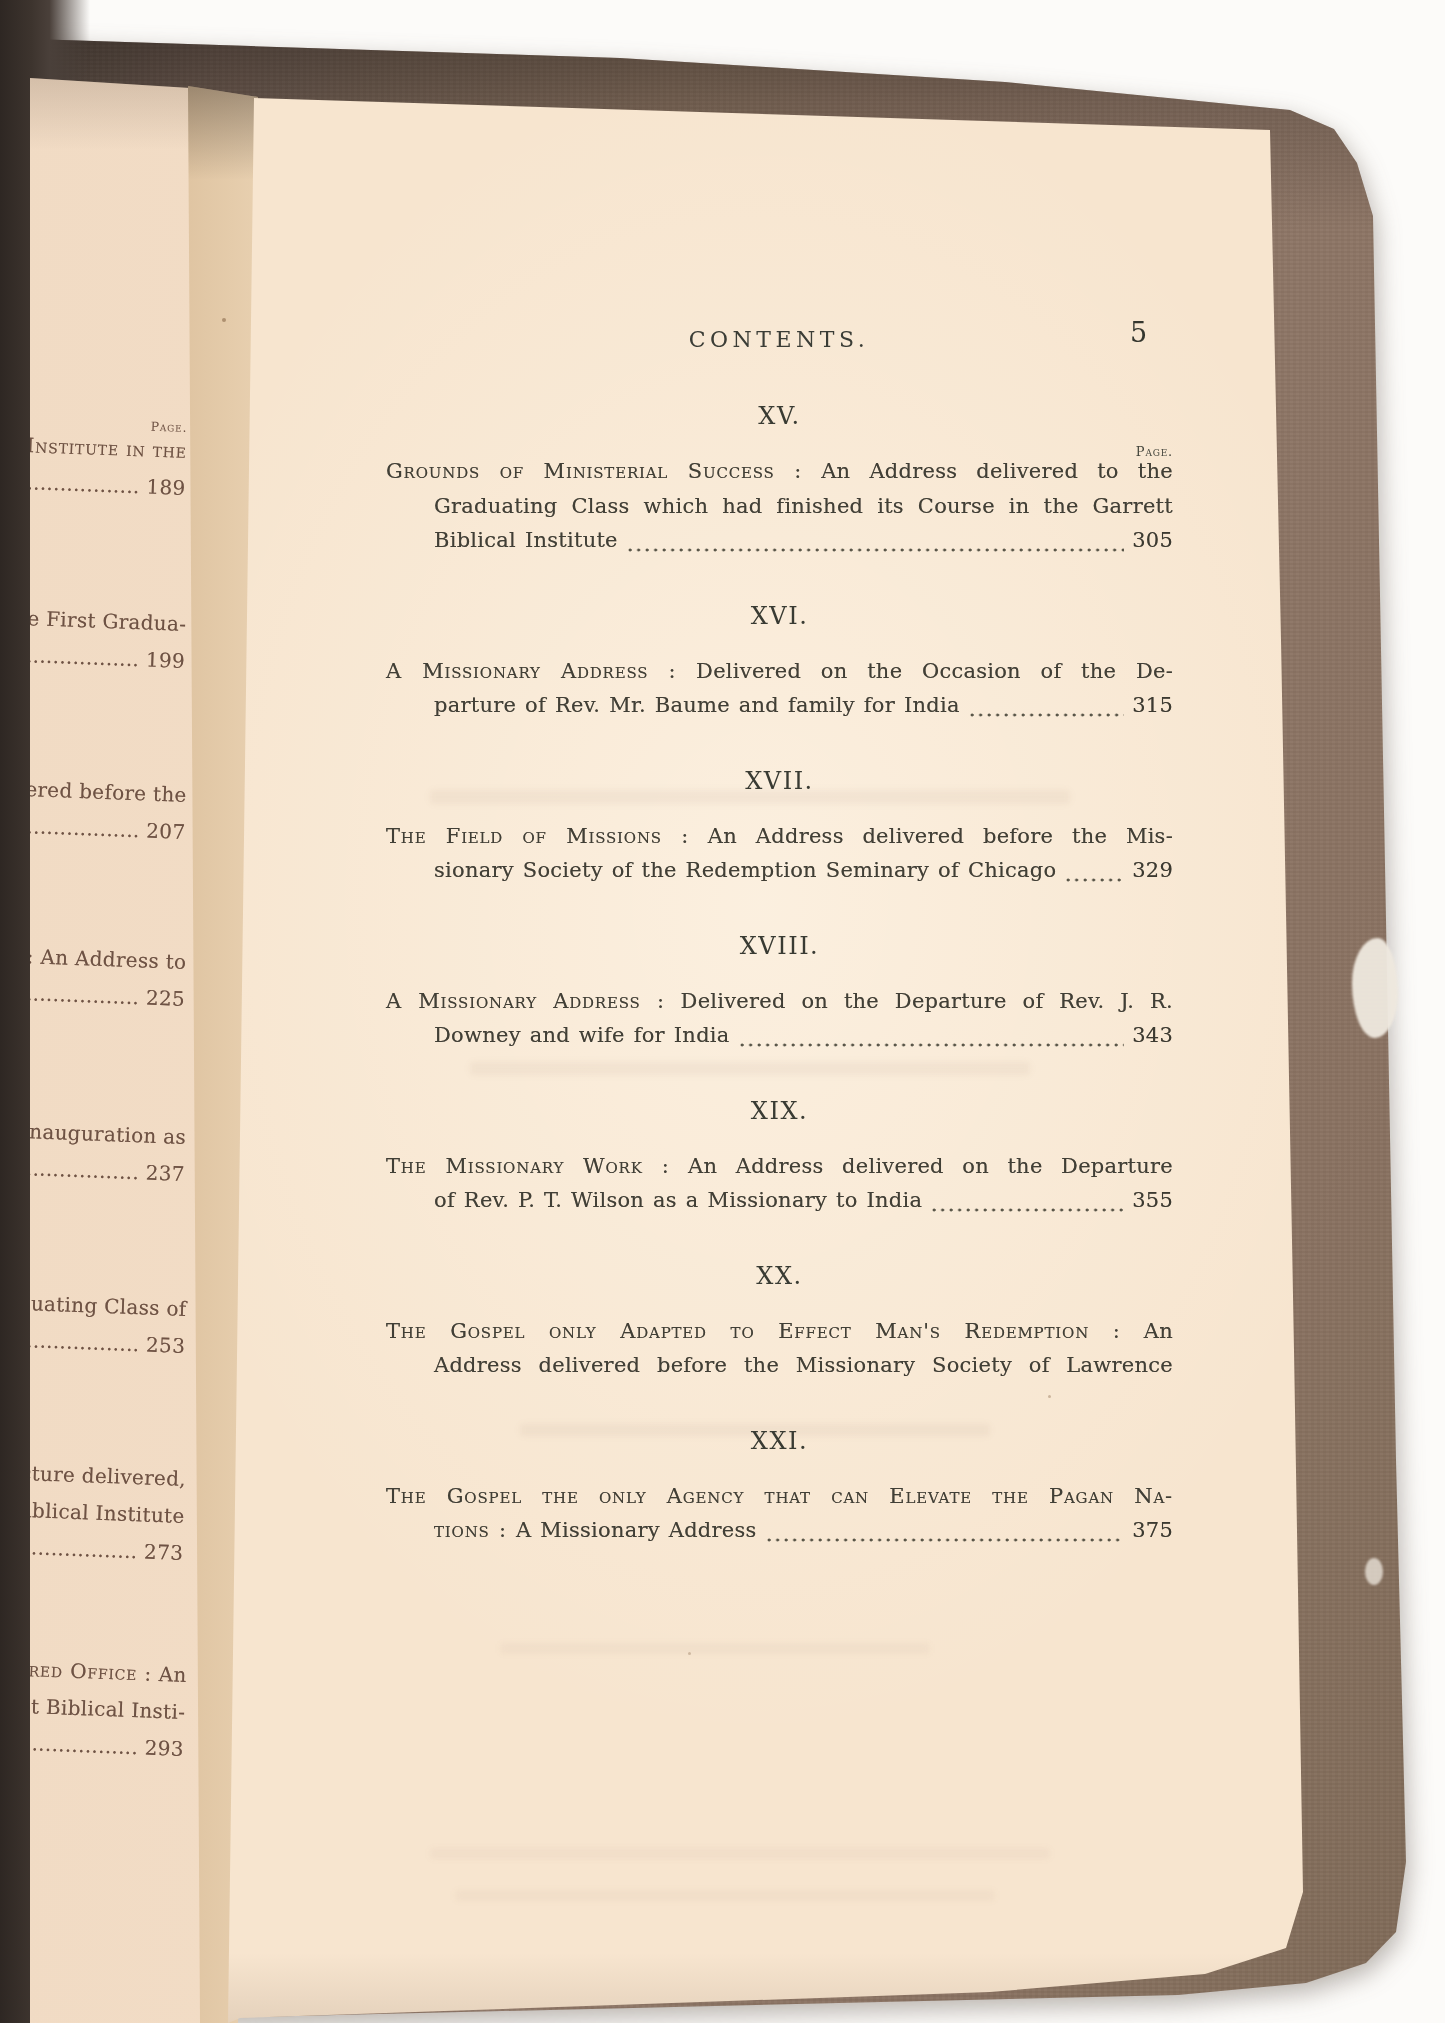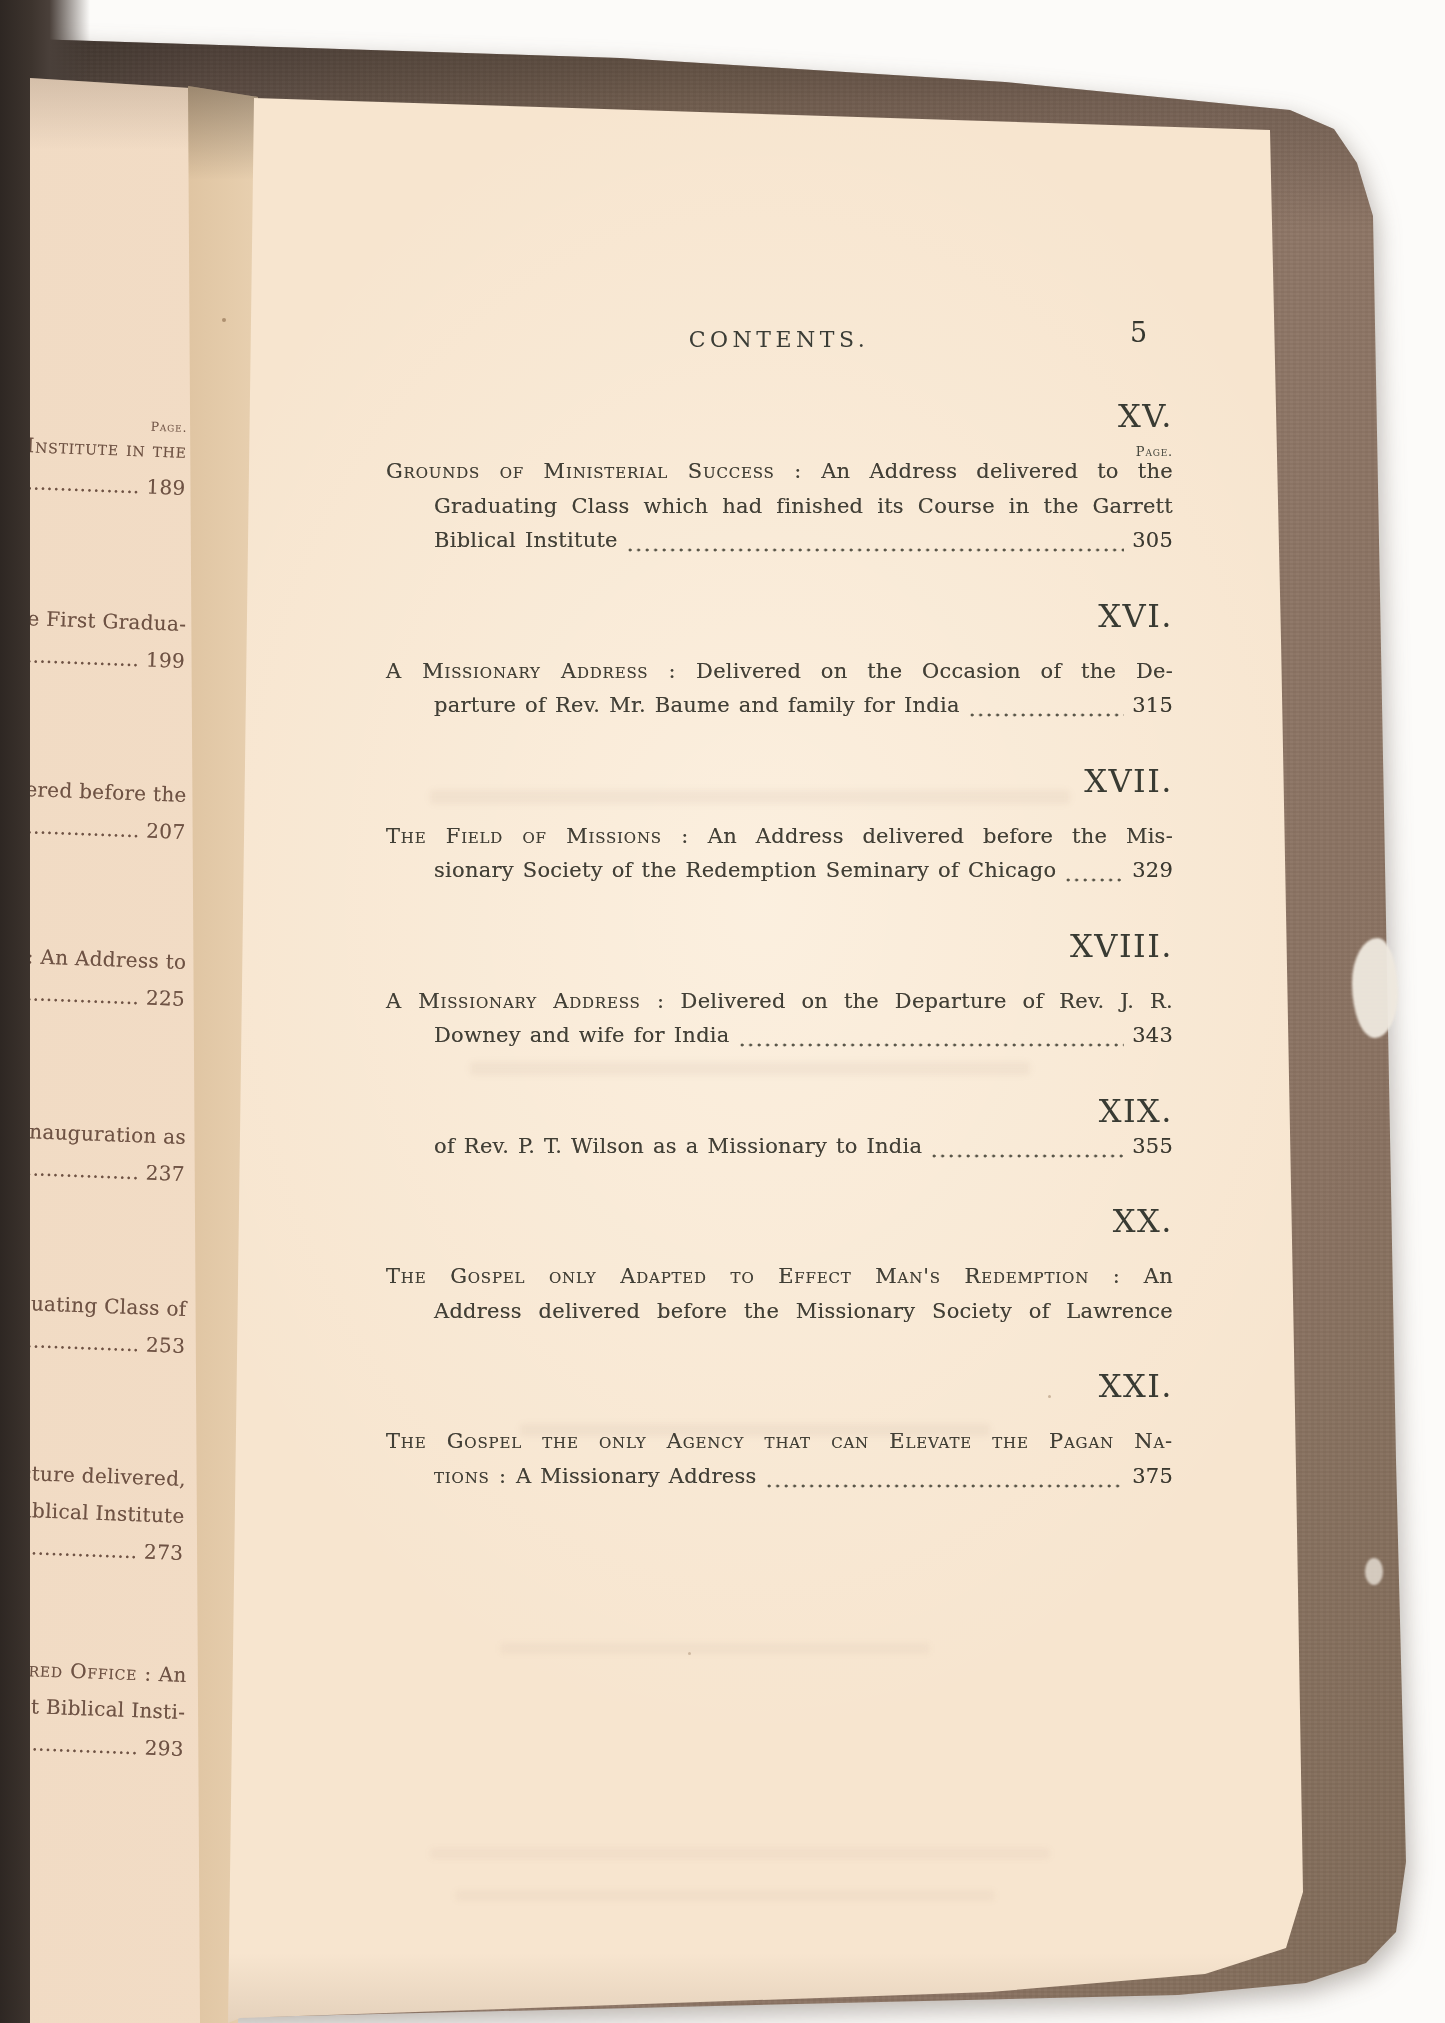--- a/index.html
+++ b/index.html
@@ -81,21 +81,21 @@
     position:absolute; left:385px; width:788px; top:327px; text-align:center;
     font-size:22px; letter-spacing:4.5px; color:#3b3d36;
   }
   .folio{position:absolute; left:1130px; top:317px; font-size:27px; color:#34362e;}
   .col-label{
     position:absolute; left:385px; width:788px; top:444px; text-align:right;
     font-size:13px; letter-spacing:1.6px; color:#45463d;
   }
   .toc{position:absolute; left:386px; top:398px; width:787px;}
   .numeral{
-    text-align:right; font-size:32px; line-height:36px; letter-spacing:1.5px;
+    text-align:center; font-size:24px; line-height:36px; letter-spacing:1.5px;
     color:#393b33; margin:40px 0 0 0;
   }
   .numeral:first-child{margin-top:0;}
   .entry-line{
     font-size:21px; line-height:34.5px; letter-spacing:.25px; word-spacing:2px;
     color:#413f36; text-shadow:0 0 .6px rgba(55,50,40,.5);
   }
   .entry-line.first{margin-top:20px;}
   .entry-line.cont{padding-left:48px;}
   .entry-line.jl{text-align:justify; text-align-last:justify;}
@@ -207,20 +207,21 @@
           <span class="pg">329</span>
         </div>
         <div class="numeral">XVIII.</div>
         <div class="entry-line first jl"><span><span class="sc">A Missionary Address :</span><span> Delivered on the Departure of Rev. J. R.</span></span></div>
         <div class="entry-line cont leader">
           <span><span>Downey and wife for India</span></span>
           <span class="dots"></span>
           <span class="pg">343</span>
         </div>
         <div class="numeral">XIX.</div>
+        <div class="entry-line first jl"><span><span class="sc">The Missionary Work :</span><span> An Address delivered on the Departure</span></span></div>
         <div class="entry-line cont leader">
           <span><span>of Rev. P. T. Wilson as a Missionary to India</span></span>
           <span class="dots"></span>
           <span class="pg">355</span>
         </div>
         <div class="numeral">XX.</div>
         <div class="entry-line first jl"><span><span class="sc">The Gospel only Adapted to Effect Man's Redemption :</span><span> An</span></span></div>
         <div class="entry-line cont jl"><span><span>Address delivered before the Missionary Society of Lawrence</span></span></div>
         <div class="numeral">XXI.</div>
         <div class="entry-line first jl"><span><span class="sc">The Gospel the only Agency that can Elevate the Pagan Na-</span></span></div>

